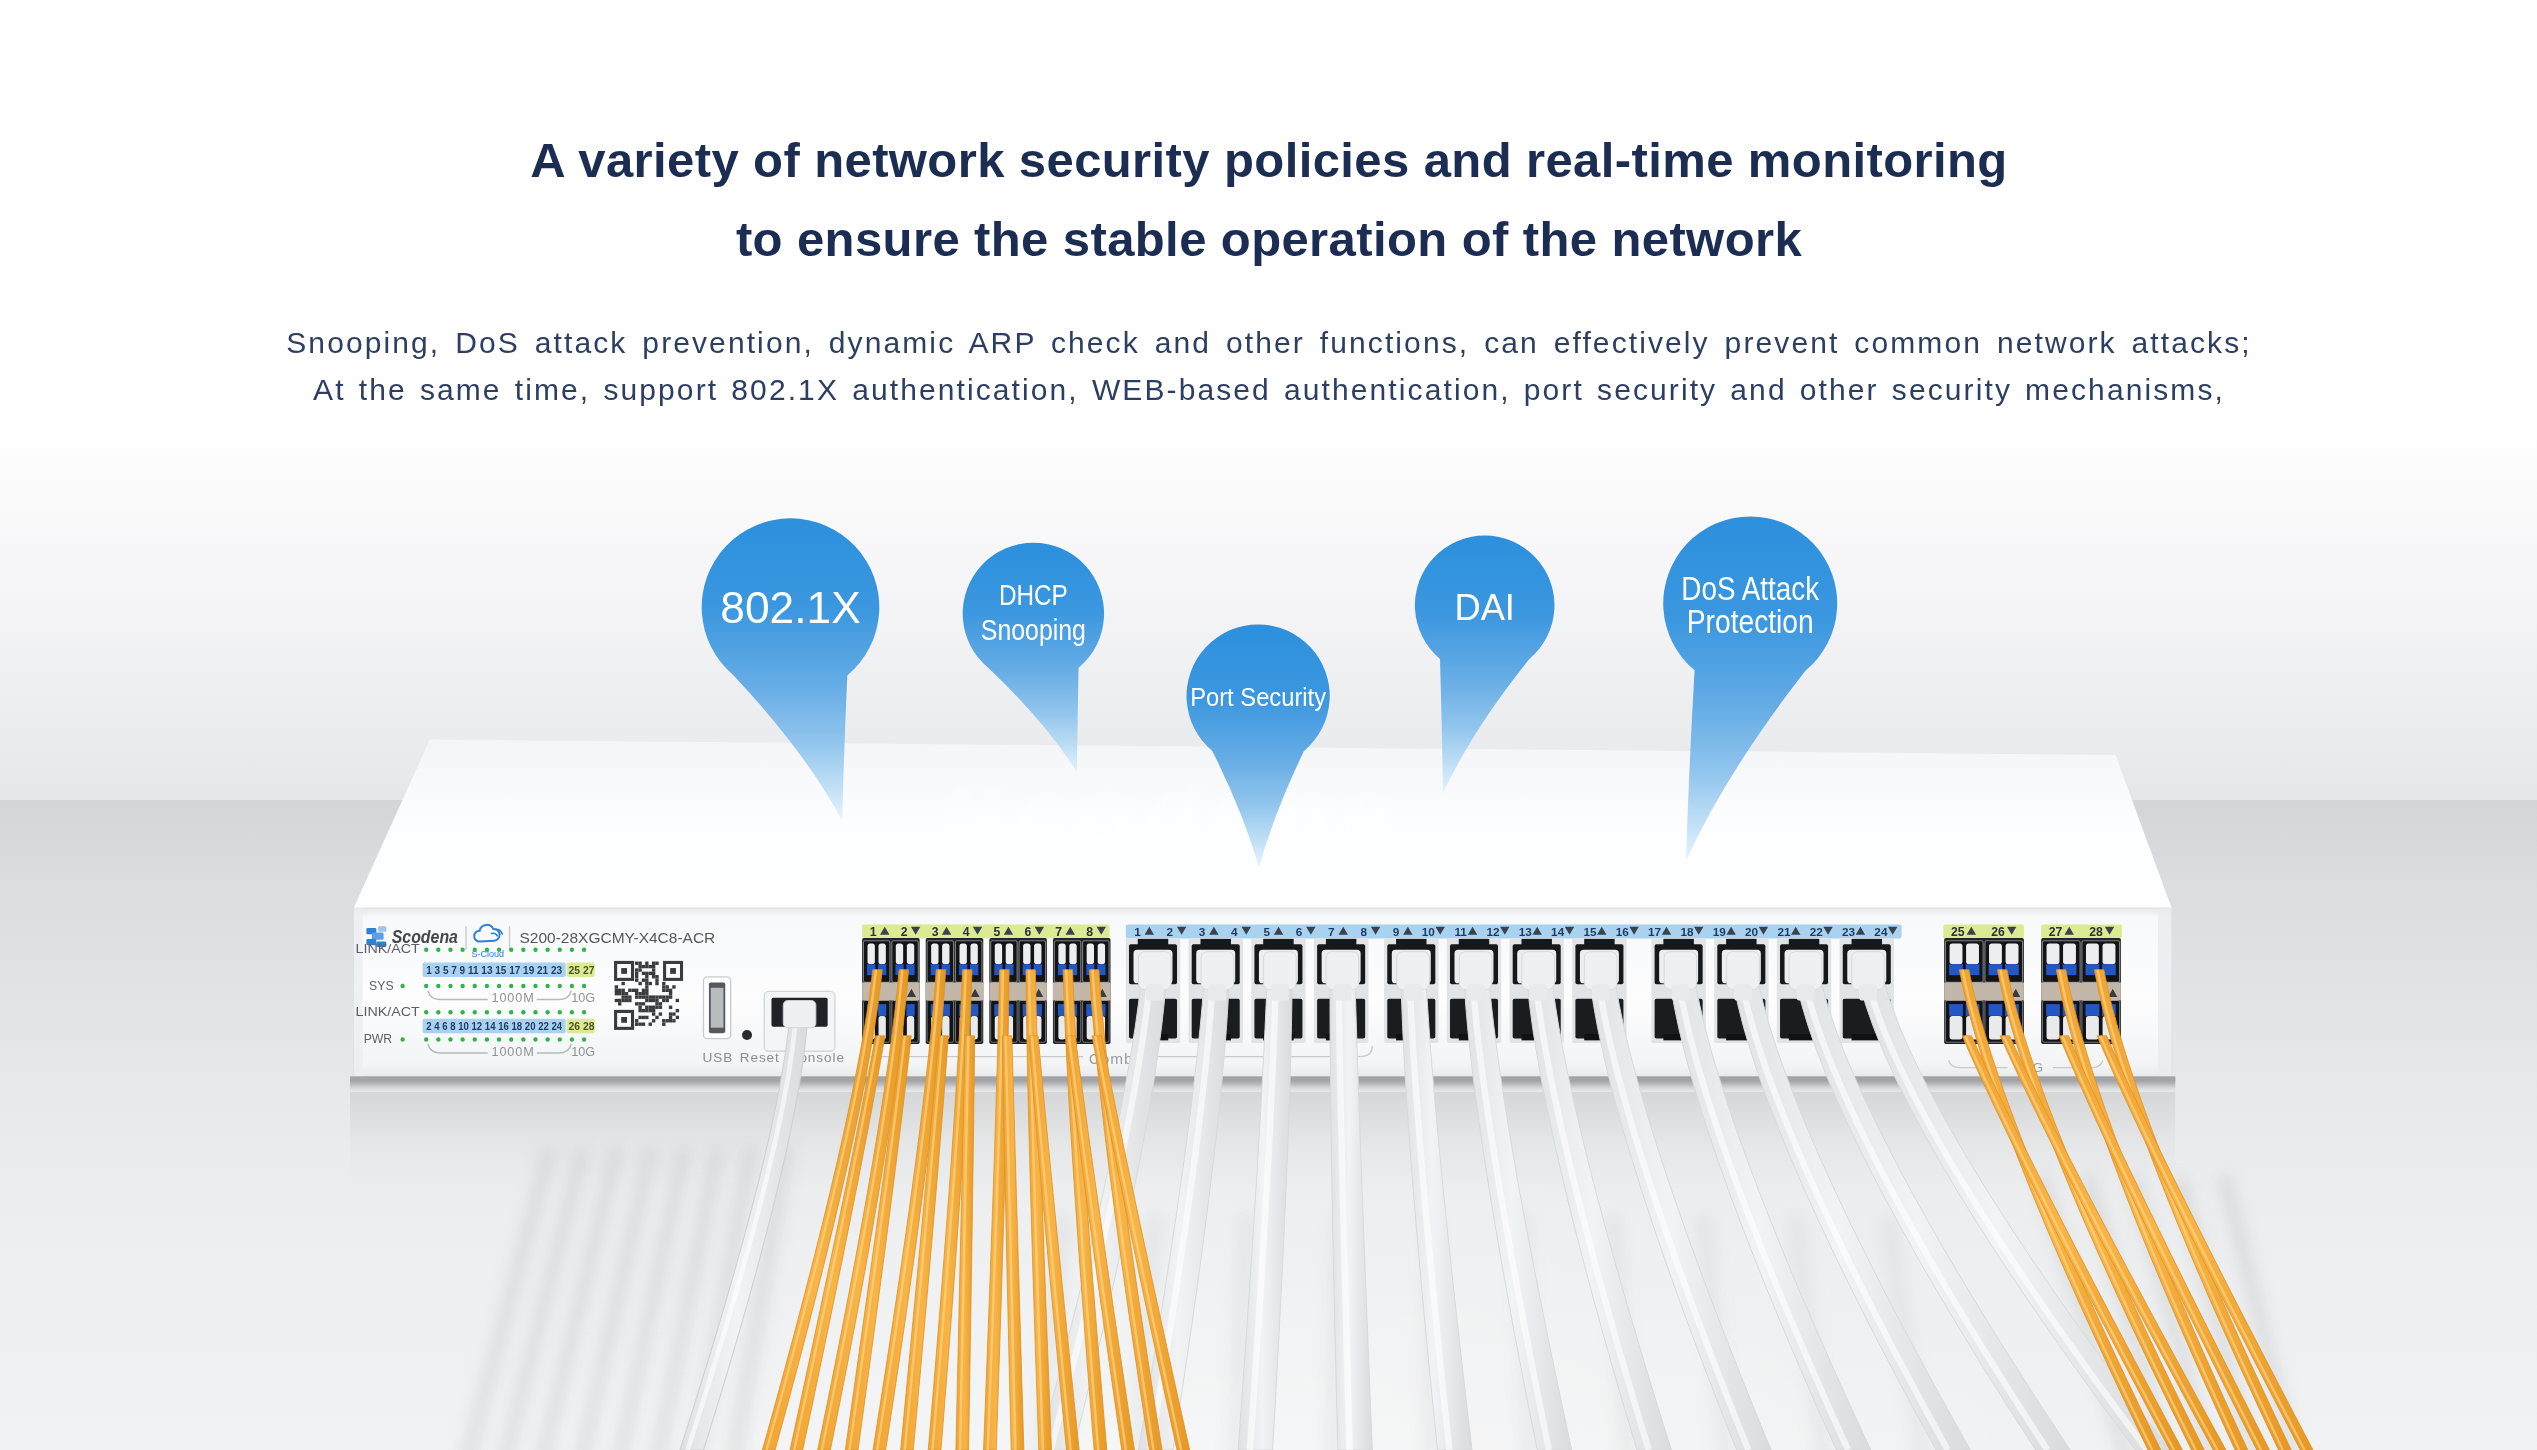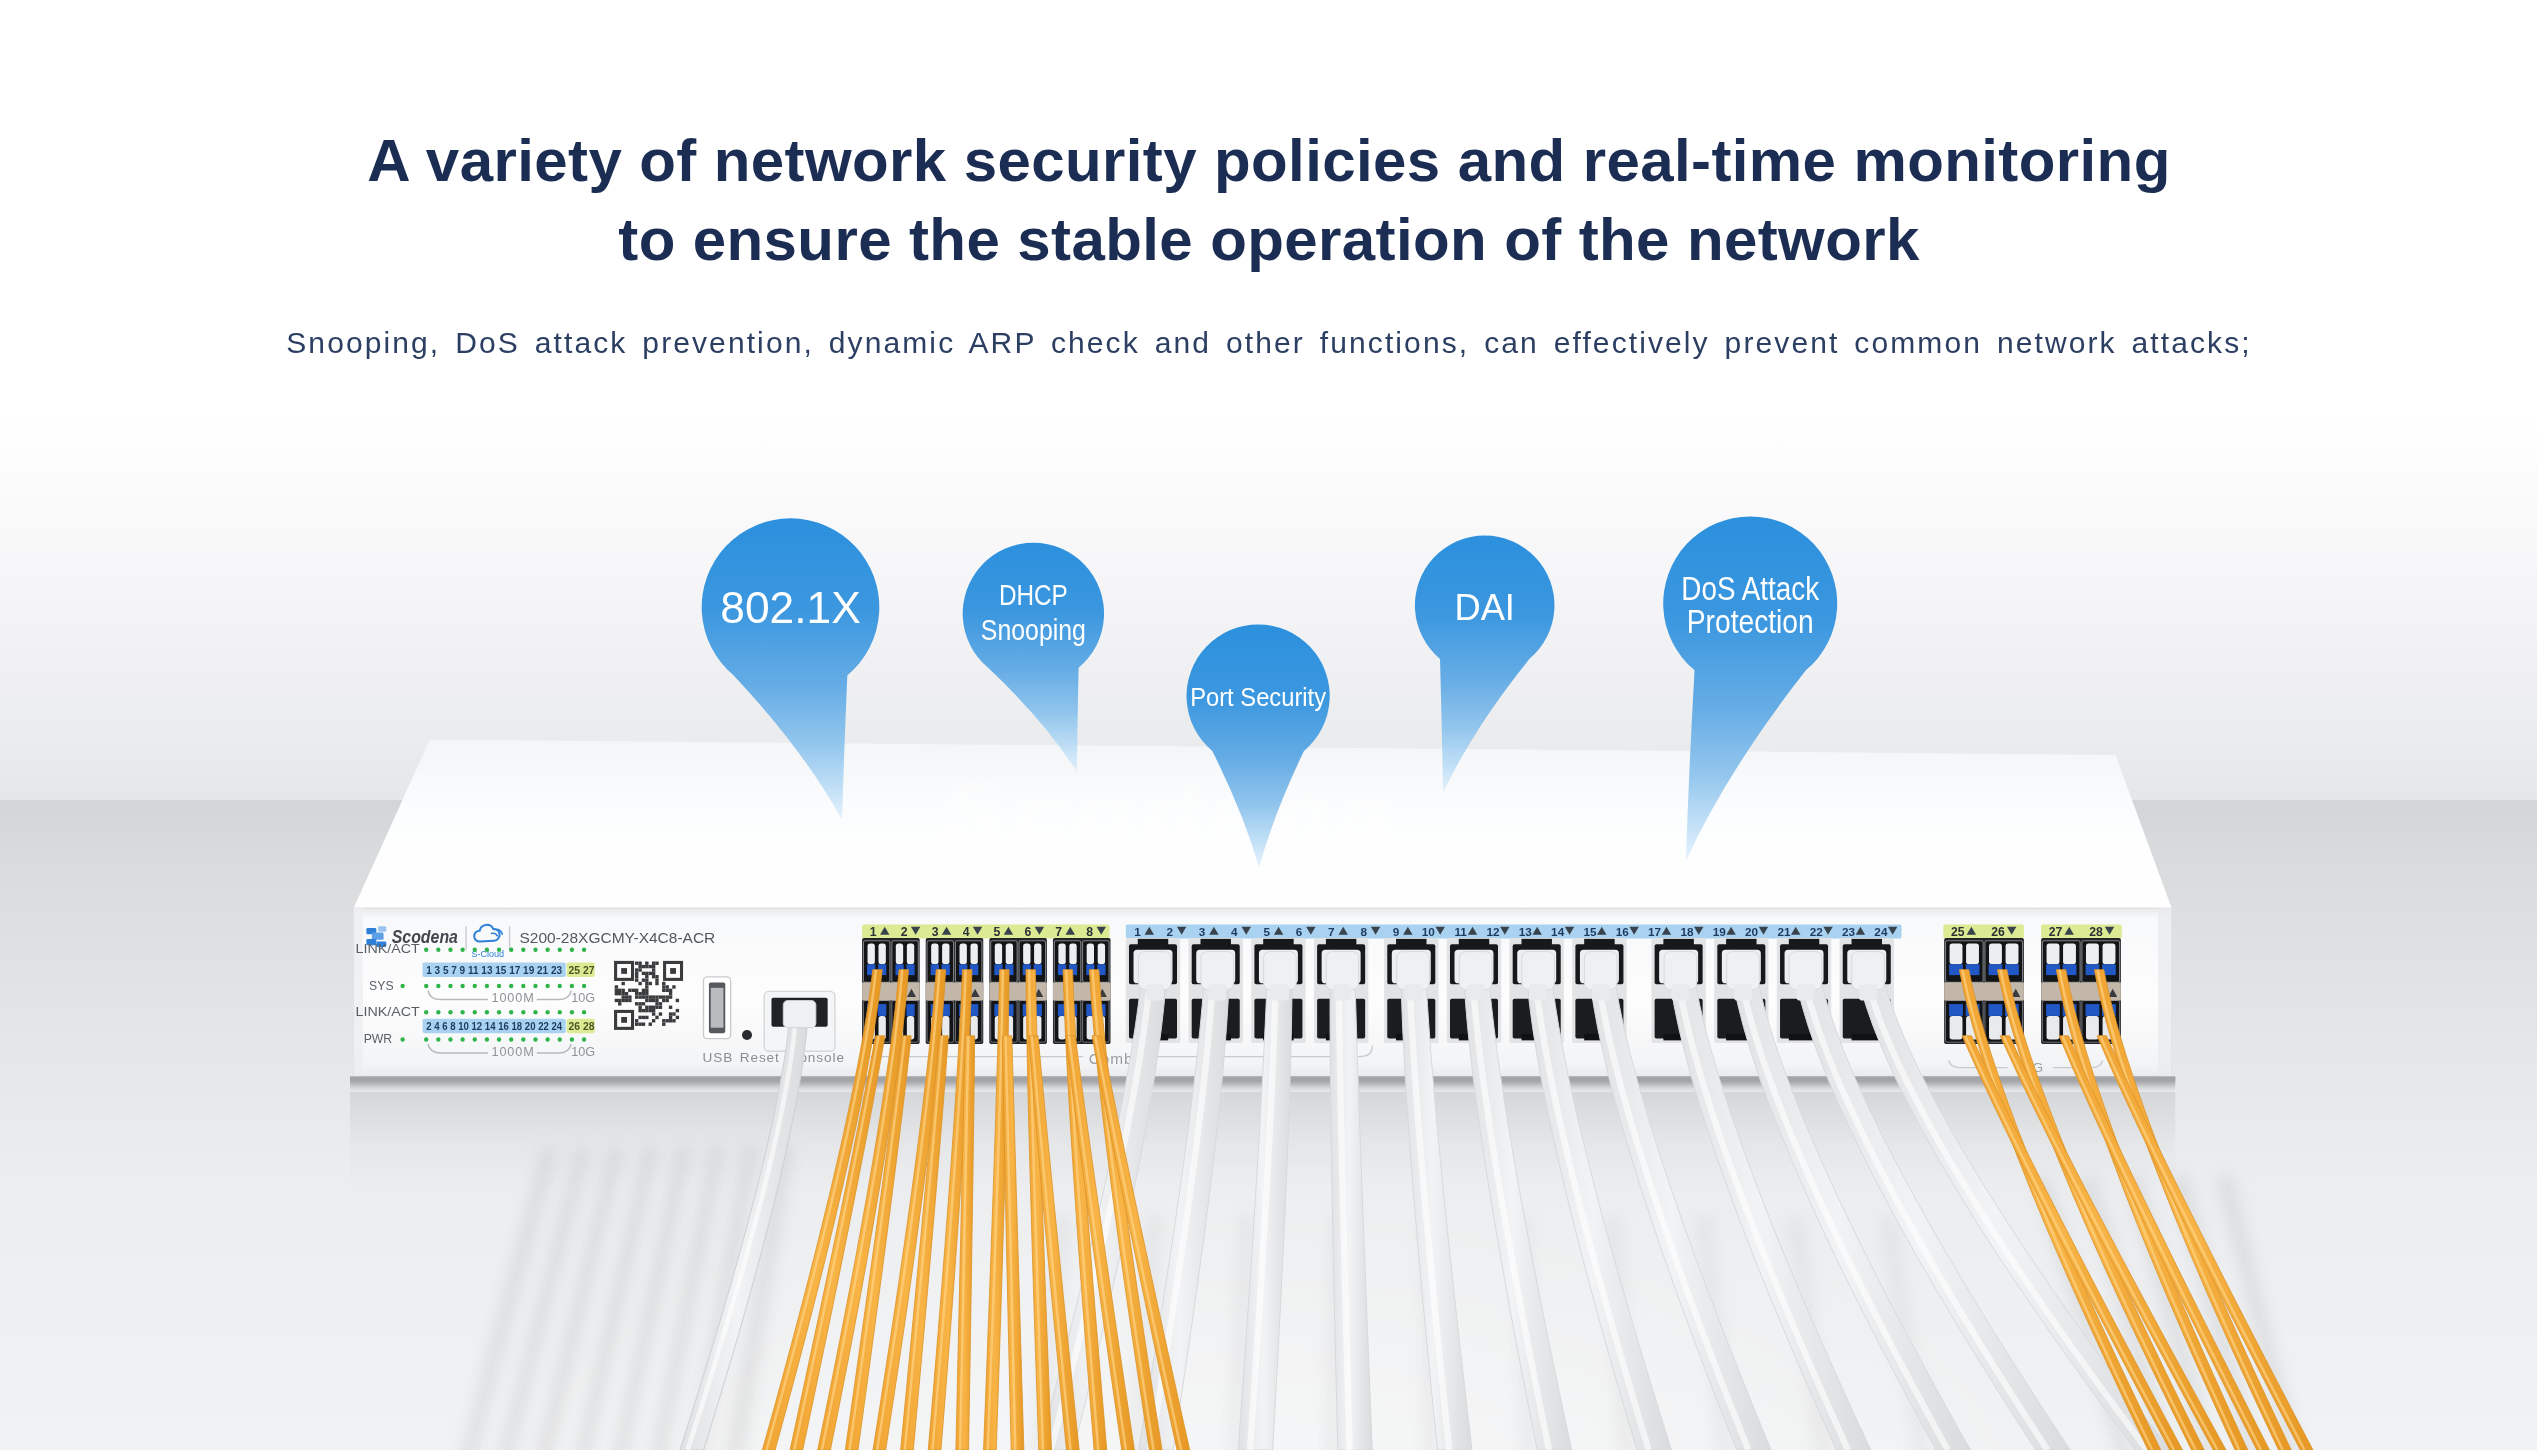--- a/index.html
+++ b/index.html
@@ -3,21 +3,21 @@
 <style>
 html,body{margin:0;padding:0}
 #page{position:relative;width:2538px;height:1450px;overflow:hidden;background:#fff;font-family:"Liberation Sans",sans-serif}
 .wall{position:absolute;left:0;top:0;width:100%;height:800px;
   background:linear-gradient(180deg,#ffffff 0%,#ffffff 52%,#f6f6f8 72%,#ebecee 92%,#e5e6e8 100%)}
 .floor{position:absolute;left:0;top:800px;width:100%;height:650px;
   background:linear-gradient(180deg,#d4d5d7 0px,#dadbdd 63px,#e3e4e6 208px,#ebedee 381px,#f1f2f3 650px)}
 .fshine{position:absolute;left:0;top:800px;width:100%;height:650px;
   background:radial-gradient(1133px 508px at 50% 108%,rgba(255,255,255,0.38),rgba(255,255,255,0) 72%)}
 .title{position:absolute;left:0;top:121px;width:100%;text-align:center;color:#1c2d53;
-  font-weight:bold;font-size:60px;line-height:79px;letter-spacing:0.4px}
+  font-weight:bold;font-size:49px;line-height:79px;letter-spacing:0.4px}
 .body{position:absolute;left:0;top:319px;width:100%;text-align:center;color:#2c3f63;
   font-size:30px;line-height:47px;letter-spacing:2.1px}
 .body .w1{word-spacing:4.5px}
 .body .w2{word-spacing:2.7px}
 .cs{position:absolute;background:rgba(148,150,154,0.22);filter:blur(7.3px);border-radius:7.3px}
 </style></head>
 <body>
 <div id="page">
 <div class="wall"></div>
     <div class="floor"></div>
@@ -749,14 +749,15 @@
 <text x="1140" y="706" font-size="32" fill="#fff" text-anchor="middle" textLength="116" lengthAdjust="spacingAndGlyphs">Snooping</text>
 <text x="1388" y="779" font-size="29" fill="#fff" text-anchor="middle" textLength="150" lengthAdjust="spacingAndGlyphs">Port Security</text>
 <text x="1638" y="684" font-size="40" fill="#fff" text-anchor="middle">DAI</text>
 <text x="1931" y="662" font-size="36" fill="#fff" text-anchor="middle" textLength="152" lengthAdjust="spacingAndGlyphs">DoS Attack</text>
 <text x="1931" y="698" font-size="36" fill="#fff" text-anchor="middle" textLength="140" lengthAdjust="spacingAndGlyphs">Protection</text>
 
 </svg>
 <div class="title">A variety of network security policies and real-time monitoring<br>to ensure the stable operation of the network</div>
 <div class="body">
  <div class="w1">Snooping, DoS attack prevention, dynamic ARP check and other functions, can effectively prevent common network attacks;</div>
+ <div class="w2">At the same time, support 802.1X authentication, WEB-based authentication, port security and other security mechanisms,</div>
 </div>
 </div>
 
 </body></html>

